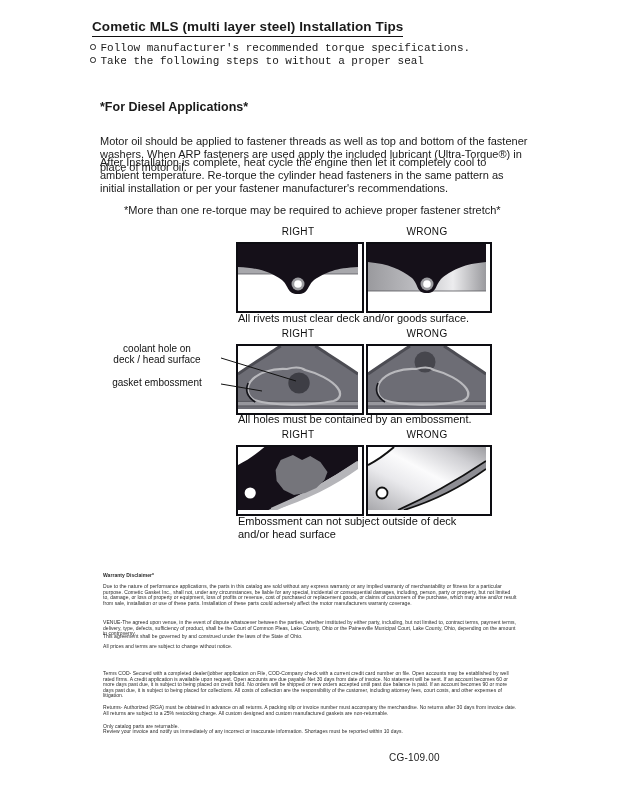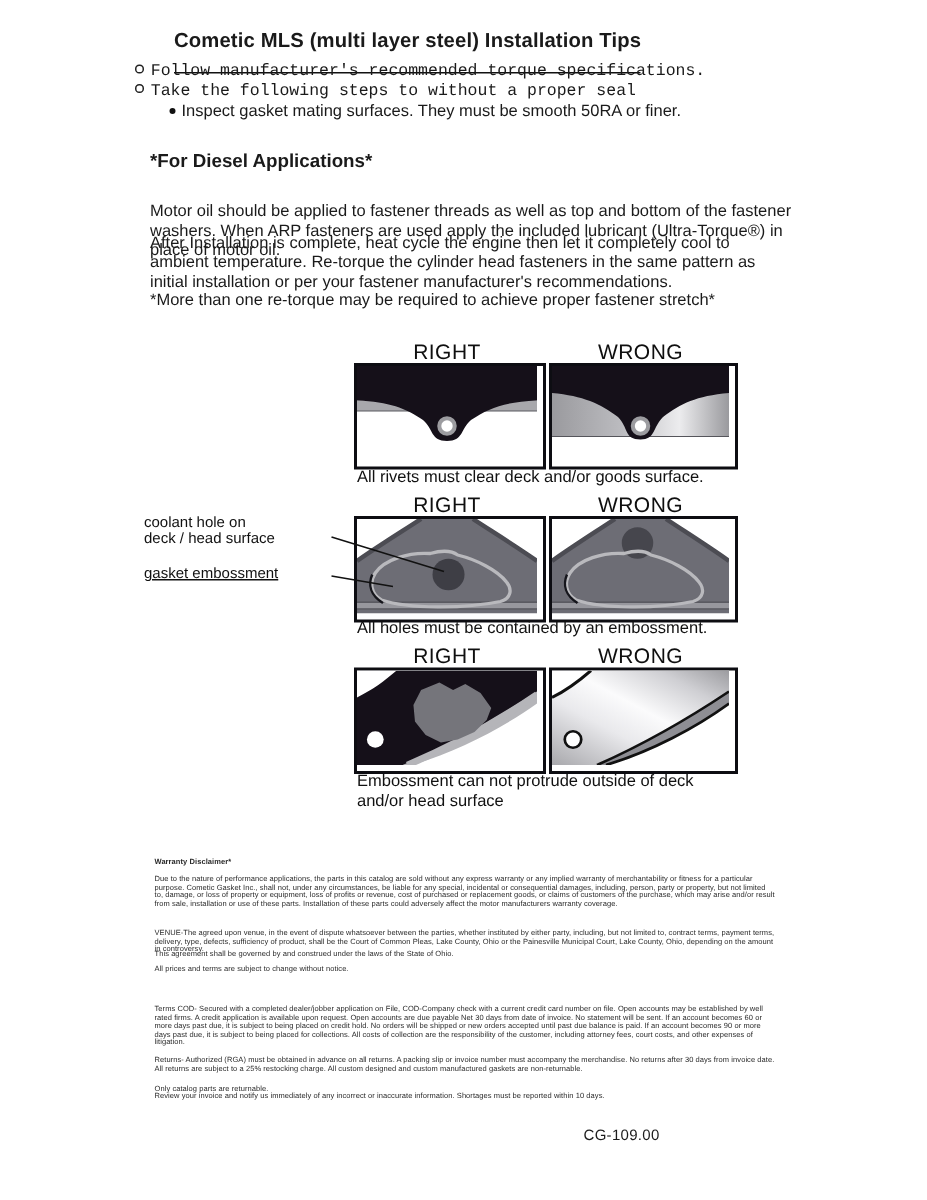--- a/index.html
+++ b/index.html
@@ -3,61 +3,60 @@
 <meta charset="utf-8">
 <style>
   html,body{margin:0;padding:0;background:#e8e8e8;}
   .page{
     position:relative;width:618px;height:800px;background:#ffffff;
     font-family:"Liberation Sans","DejaVu Sans",sans-serif;color:#1a1a1a;
     overflow:hidden;margin:0 auto;
   }
   .abs{position:absolute;}
   .title{
-    left:116px;top:19px;font-size:13.5px;font-weight:bold;
-    border-bottom:1.5px solid #111;padding-bottom:14px;letter-spacing:.1px;
+    left:92px;top:19px;font-size:13.5px;font-weight:bold;
+    border-bottom:1.5px solid #111;padding-bottom:2px;letter-spacing:.1px;
   }
   .bullets{left:90px;top:42px;font-size:11px;line-height:13px;width:470px;}
   .brow{white-space:nowrap;font-family:Liberation Mono, monospace;}
   .bmark{display:inline-block;width:3.5px;height:3.5px;border:1px solid #222;border-radius:50%;margin-right:5px;vertical-align:1.5px;}
   .sbrow{padding-left:23px;white-space:nowrap;}
   .sbmark{display:inline-block;width:4px;height:4px;background:#111;border-radius:50%;margin-right:4px;vertical-align:1.5px;}
   .h2{left:100px;top:100px;font-size:12.5px;font-weight:bold;}
   .para{left:100px;width:428px;font-size:11px;line-height:13px;}
-  .p1{top:135px;} .p2{top:156px;} .pnote{top:194px;}
-  .rw-label{font-size:14px;color:#0f0f0f;text-align:center;letter-spacing:.3px;}
+  .p1{top:135px;} .p2{top:156px;} .pnote{top:204px;margin-left:24px;}
+  .rw-label{font-size:10px;color:#0f0f0f;text-align:center;letter-spacing:.3px;}
   .rlab{left:236px;width:124px;} .wlab{left:366px;width:122px;}
   .r1lab{top:226px;} .r2lab{top:328px;} .r3lab{top:429px;}
   .dbox{border:2px solid #0d0d12;background:#fff;overflow:hidden;}
   .dbox svg{display:block;}
   .b1{top:242px;height:67px;} .b2{top:344px;height:67px;} .b3{top:445px;height:67px;}
   .bl{left:236px;width:124px;} .br{left:366px;width:122px;}
   .caption{left:238px;font-size:11px;line-height:12.5px;color:#111;}
   .cap1{top:312px;} .cap2{top:413px;} .cap3{top:515px;width:250px;}
-  .ann-label{font-size:10px;line-height:11px;text-align:left;color:#111;}
+  .ann-label{font-size:10px;line-height:11px;text-align:center;color:#111;}
   .ann1{left:96px;top:343px;width:122px;}
-  .ann2{left:96px;top:377px;width:122px;text-decoration:underline;}
+  .ann2{left:96px;top:377px;width:122px;}
   .leader{left:0;top:0;pointer-events:none;}
   .legal{font-size:5px;line-height:5.5px;color:#2a2a2a;width:414px;left:103px;letter-spacing:.05px;}
   .lh{font-weight:bold;top:573px;}
   .lp0{top:584px;} .lp1{top:620px;} .lp2{top:634px;} .lp3{top:644px;}
   .lp4{top:671px;} .lp5{top:705px;} .lp6{top:724px;} .lp7{top:729px;}
   .footer{left:389px;top:752px;font-size:10px;color:#1c1c1c;letter-spacing:.2px;}
 </style>
 </head>
 <body>
 
 <div class="page">
 
   <div class="abs title">Cometic MLS (multi layer steel) Installation Tips</div>
 
   <div class="abs bullets">
     <div class="brow"><span class="bmark"></span><span>Follow manufacturer's recommended torque specifications.</span></div>
     <div class="brow"><span class="bmark"></span><span>Take the following steps to without a proper seal</span></div>
-    <div class="sbrow"><span class="sbmark"></span><span>Inspect gasket mating surfaces.  They must be smooth 50RA or finer.</span></div>
   </div>
 
   <div class="abs h2">*For Diesel Applications*</div>
   <div class="abs para p1">Motor oil should be applied to fastener threads as well as top and bottom of the fastener washers. When ARP fasteners are used apply the included lubricant (Ultra-Torque®) in place of motor oil.</div>
   <div class="abs para p2">After Installation is complete, heat cycle the engine then let it completely cool to ambient temperature. Re-torque the cylinder head fasteners in the same pattern as initial installation or per your fastener manufacturer's recommendations.</div>
   <div class="abs para pnote">*More than one re-torque may be required to achieve proper fastener stretch*</div>
 
   <div class="abs rw-label rlab r1lab">RIGHT</div>
   <div class="abs rw-label wlab r1lab">WRONG</div>
 
@@ -163,21 +162,21 @@
       </defs>
       <rect x="0" y="0" width="118" height="63" fill="#ffffff"></rect>
       <path d="M26,0 L118,0 L118,14 C94,30 64,48 30,63 L0,63 L0,18 C10,13 18,7 26,0 Z" fill="url(#met)"></path>
       <path d="M118,14 C94,30 64,48 30,63 L36,63 C66,54 96,38 118,22 Z" fill="#8e8e94"></path>
       <path d="M118,14 C94,30 64,48 30,63" stroke="#111" stroke-width="1.8" fill="none"></path>
       <path d="M118,22 C96,38 66,54 36,63" stroke="#111" stroke-width="1.8" fill="none"></path>
       <path d="M0,18 C10,13 18,7 26,0" stroke="#111" stroke-width="2" fill="none"></path>
       <circle cx="14" cy="46" r="5.5" fill="#ffffff" stroke="#111" stroke-width="1.8"></circle>
     </svg>
   </div>
-  <div class="abs caption cap3">Embossment can not protrude outside of deck and/or head surface</div>
+  <div class="abs caption cap3">Embossment can not subject outside of deck and/or head surface</div>
 
   <div class="abs legal lh">Warranty Disclaimer*</div>
   <div class="abs legal lp0">Due to the nature of performance applications, the parts in this catalog are sold without any express warranty or any implied warranty of merchantability or fitness for a particular purpose.  Cometic Gasket Inc., shall not, under any circumstances, be liable for any special, incidental or consequential damages, including, person, party or property, but not limited to, damage, or loss of property or equipment, loss of profits or revenue, cost of purchased or replacement goods, or claims of customers of the purchase, which may arise and/or result from sale, installation or use of these parts.  Installation of these parts could adversely affect the motor manufacturers warranty coverage.</div>
   <div class="abs legal lp1">VENUE-The agreed upon venue, in the event of dispute whatsoever between the parties, whether instituted by either party, including, but not limited to, contract terms, payment terms, delivery, type, defects, sufficiency of product, shall be the Court of Common Pleas, Lake County, Ohio or the Painesville Municipal Court, Lake County, Ohio, depending on the amount in controversy.</div>
   <div class="abs legal lp2">This agreement shall be governed by and construed under the laws of the State of Ohio.</div>
   <div class="abs legal lp3">All prices and terms are subject to change without notice.</div>
   <div class="abs legal lp4">Terms COD- Secured with a completed dealer/jobber application on File, COD-Company check with a current credit card number on file.  Open accounts may be established by well rated firms.  A credit application is available upon request.  Open accounts are due payable Net 30 days from date of invoice.  No statement will be sent.  If an account becomes 60 or more days past due, it is subject to being placed on credit hold.  No orders will be shipped or new orders accepted until past due balance is paid.  If an account becomes 90 or more days past due, it is subject to being placed for collections.  All costs of collection are the responsibility of the customer, including attorney fees, court costs, and other expenses of litigation.</div>
   <div class="abs legal lp5">Returns- Authorized (RGA) must be obtained in advance on all returns.  A packing slip or invoice number must accompany the merchandise.  No returns after 30 days from invoice date.  All returns are subject to a 25% restocking charge.  All custom designed and custom manufactured gaskets are non-returnable.</div>
   <div class="abs legal lp6">Only catalog parts are returnable.</div>
   <div class="abs legal lp7">Review your invoice and notify us immediately of any incorrect or inaccurate information.  Shortages must be reported within 10 days.</div>

